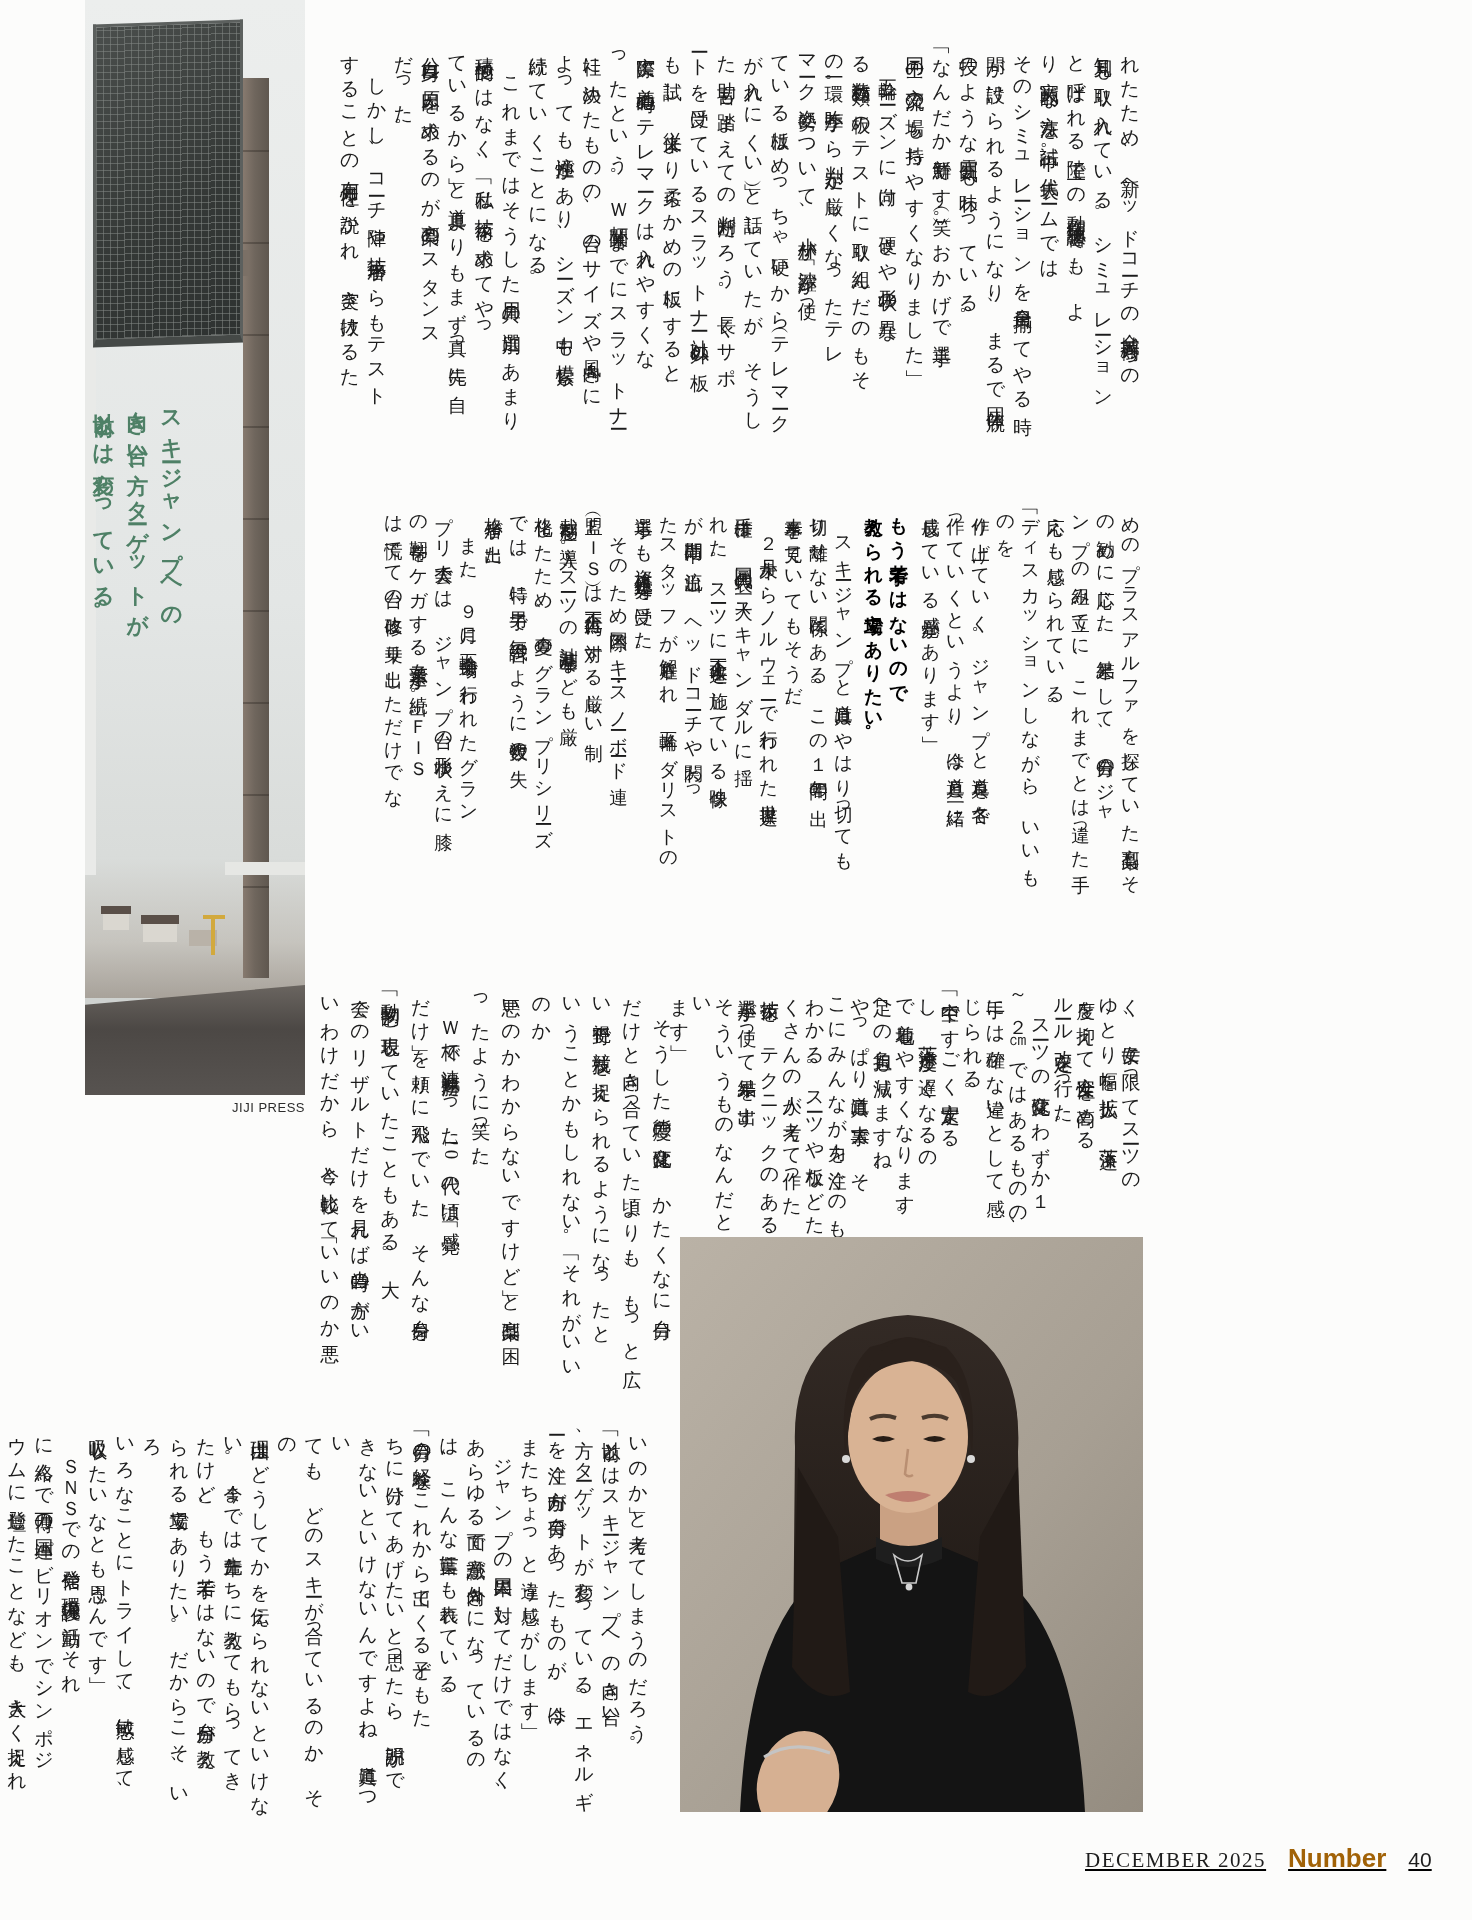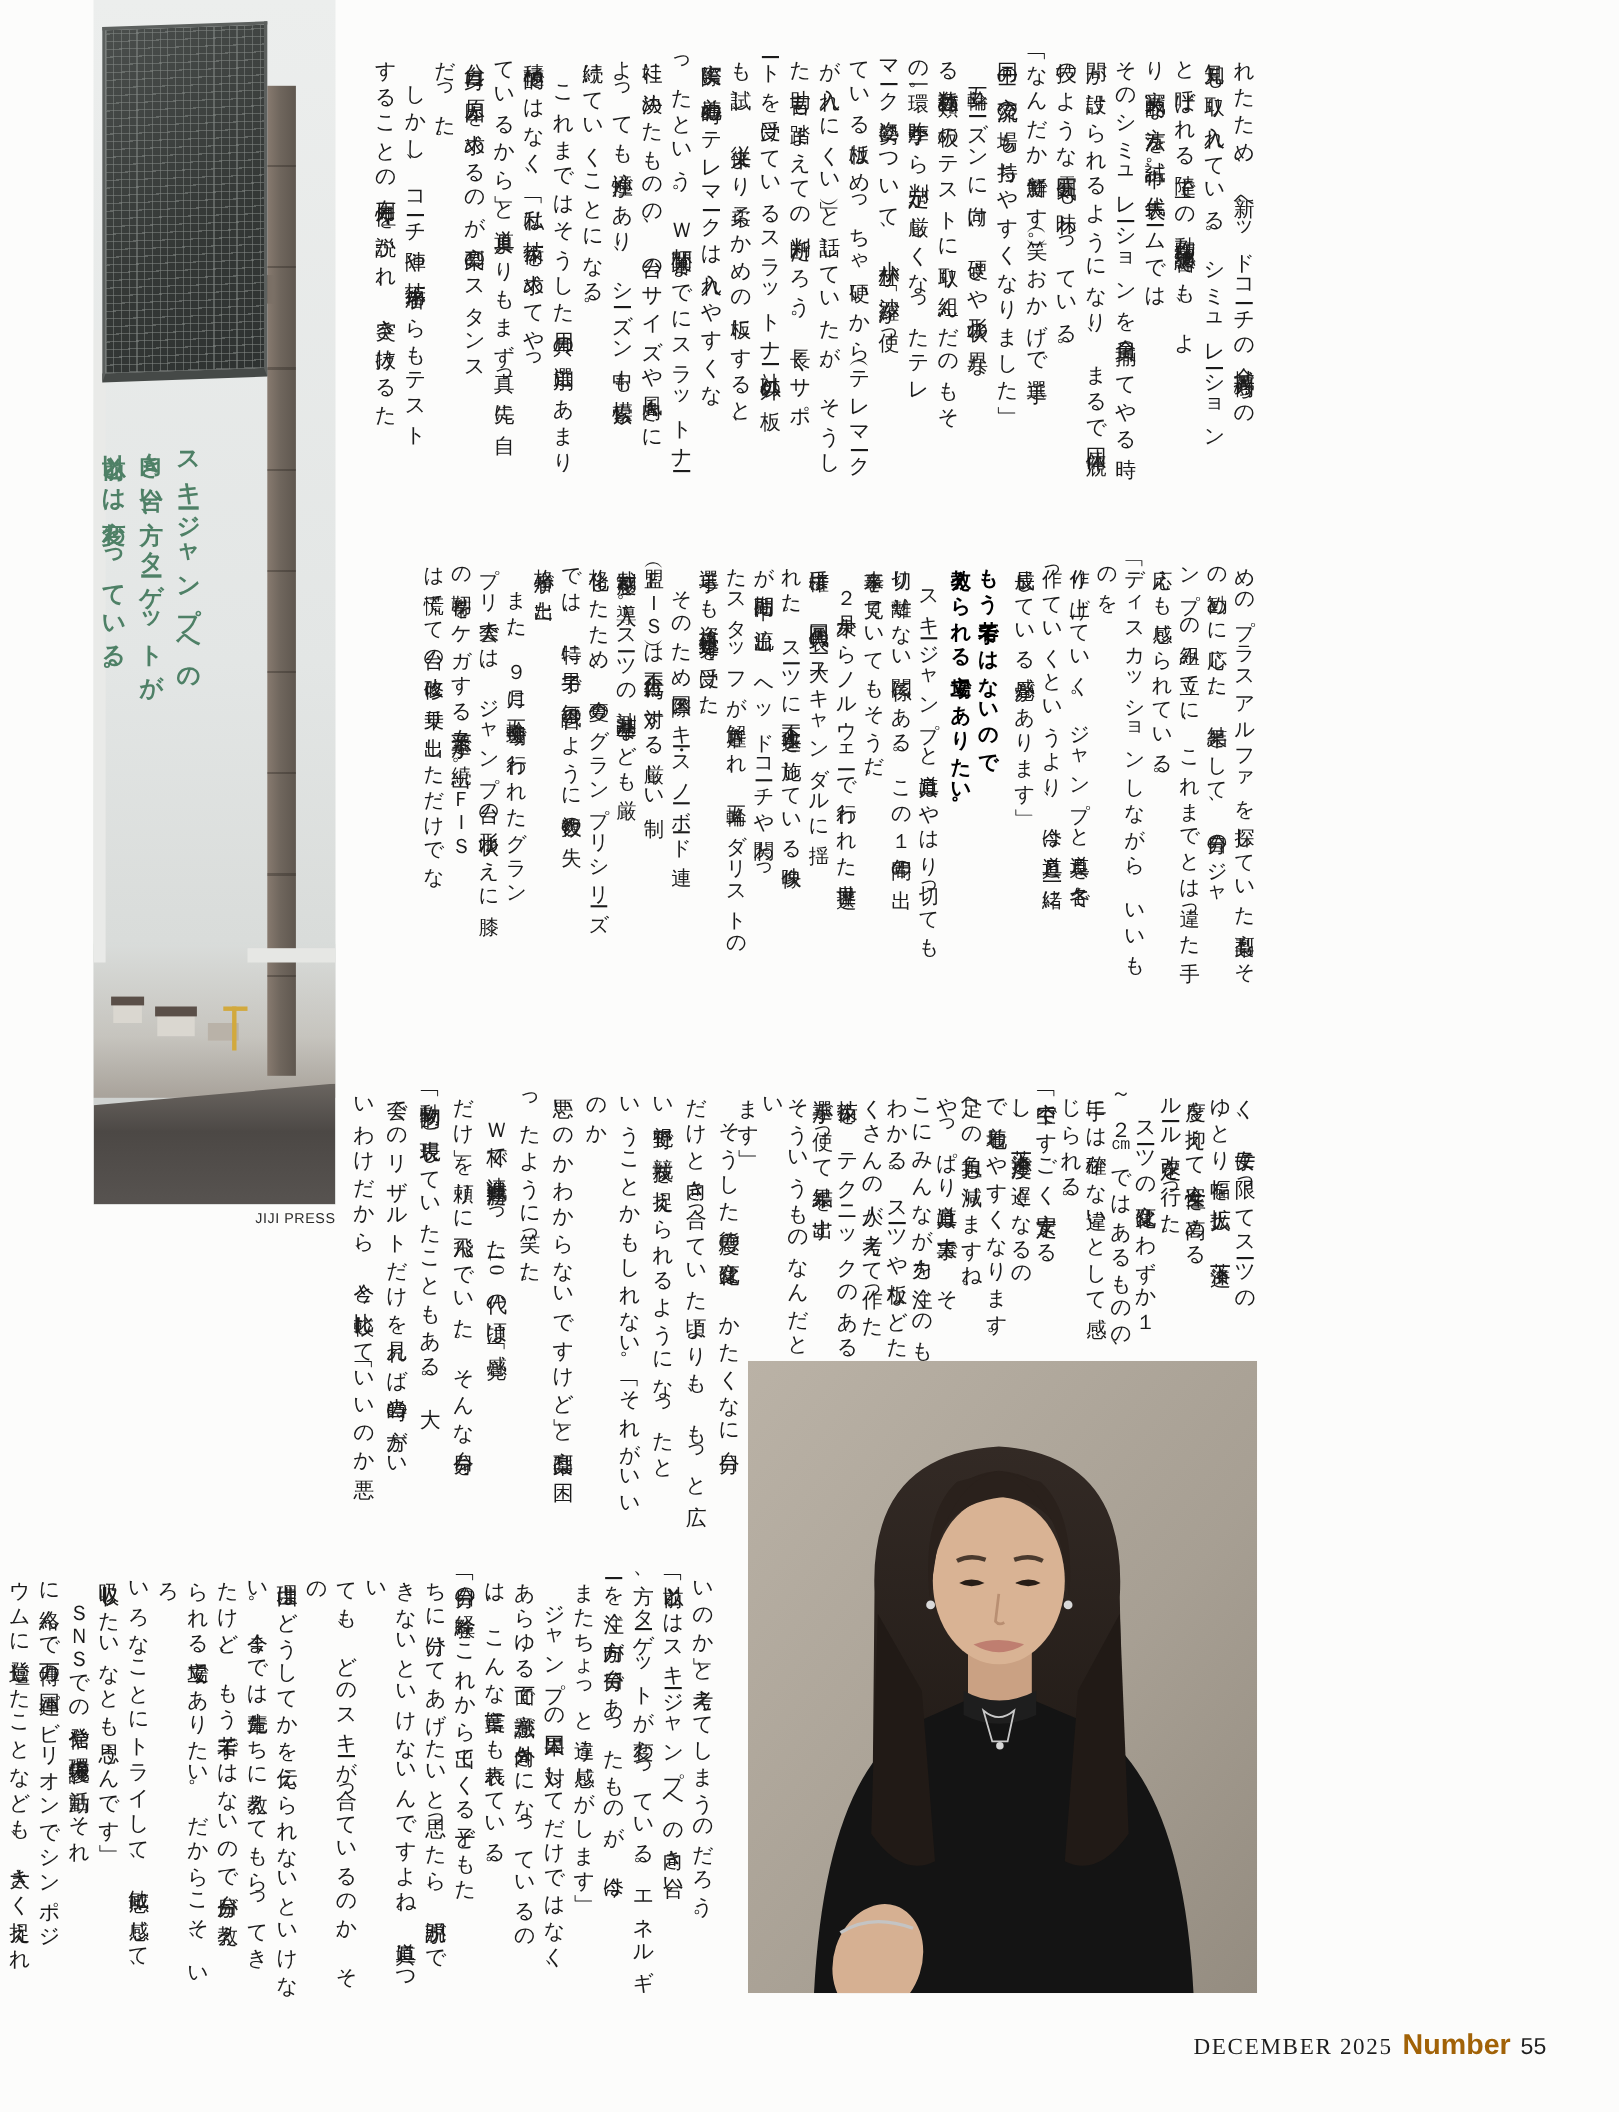--- a/index.html
+++ b/index.html
@@ -54,21 +54,21 @@
 
   
   #credit{position:absolute;left:85px;top:1100px;width:220px;text-align:right;
           font-family:"Liberation Sans", sans-serif;
           font-size:13px;color:#2c2c2c;letter-spacing:.5px;}
 
   
   #photo-portrait{position:absolute;left:680px;top:1237px;width:463px;height:575px;overflow:hidden;}
 
   
-  #footer{position:absolute;left:1085px;top:1843px;display:flex;align-items:baseline;gap:9px;}
+  #footer{position:absolute;left:1085px;top:1843px;display:flex;align-items:baseline;gap:22px;text-decoration:underline;}
   .f-date{font-family:"Liberation Serif", serif;font-size:21px;letter-spacing:1.5px;color:#1d1d1d;}
   .f-logo{font-family:"Liberation Sans", sans-serif;font-weight:800;font-size:26px;color:#a16207;}
   .f-page{font-family:"Liberation Sans", sans-serif;font-weight:400;font-size:21px;color:#1d1d1d;}
 </style>
 </head>
 <body>
 
 <div class="page">
 
   <div id="photo-jump">
@@ -275,16 +275,16 @@
       <circle cx="229" cy="350" r="3.4" fill="#d6d6d6"></circle>
 
       <ellipse cx="118" cy="545" rx="40" ry="52" fill="#d6b092" transform="rotate(18 118 545)"></ellipse>
       <path d="M84 520 Q112 502 150 516" stroke="#c4c4c4" stroke-width="3" fill="none"></path>
     </svg>
   </div>
 
   <div id="footer">
     <span class="f-date">DECEMBER 2025</span>
     <span class="f-logo">Number</span>
-    <span class="f-page">55</span>
+    <span class="f-page">40</span>
   </div>
 
 </div>
 
 </body></html>

